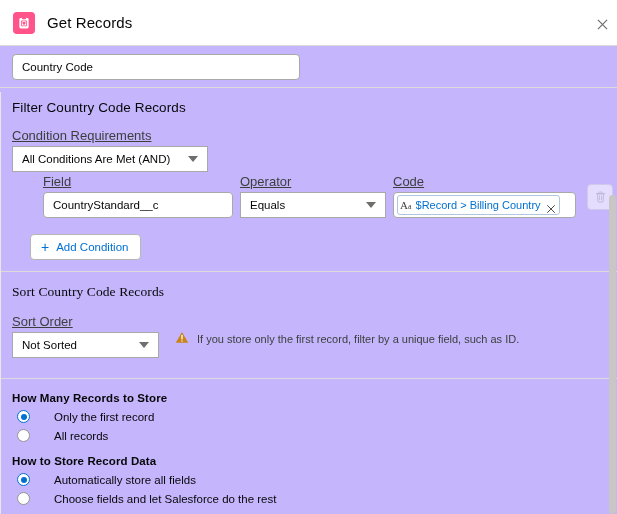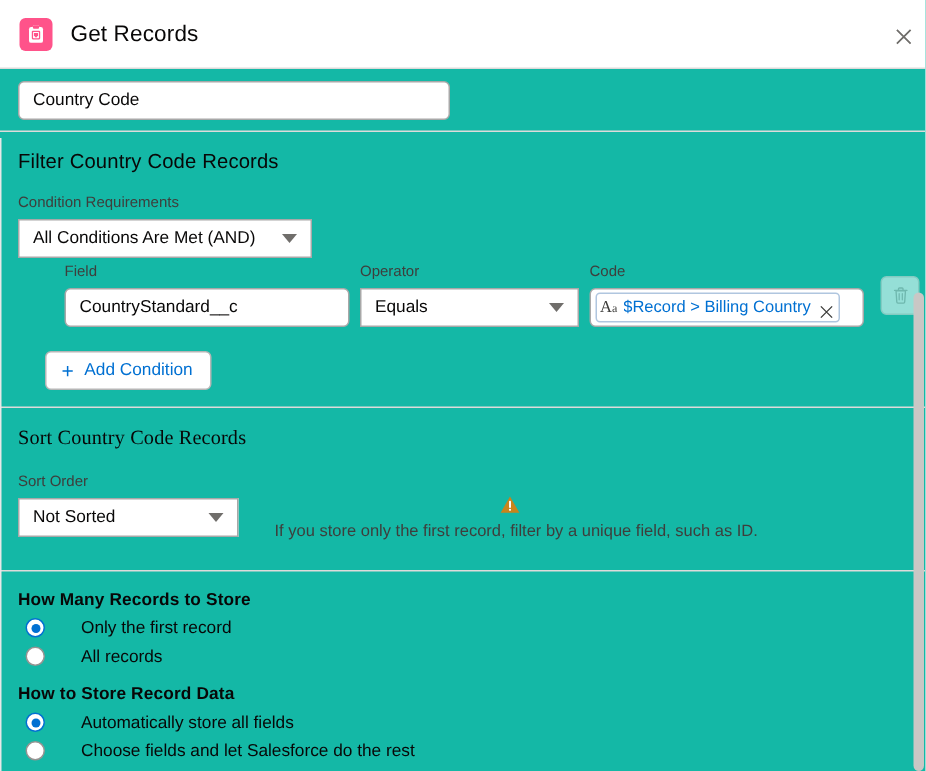--- a/index.html
+++ b/index.html
@@ -13,21 +13,21 @@
     overflow: hidden;
     font-family: "Liberation Sans", sans-serif;
     color: #16325c;
     -webkit-font-smoothing: antialiased;
   }
 
   .modal {
     position: relative;
     width: 617px;
     height: 514px;
-    background: #14b8a6;
+    background: #c4b5fd;
     box-sizing: border-box;
     overflow: hidden;
   }
 
   
   .modal-header {
     position: relative;
     height: 46px;
     border-bottom: 1px solid #dddbda;
     display: flex;
@@ -82,25 +82,26 @@
   }
   .section-title {
     font-size: 13.5px;
     color: #080707;
     font-weight: 400;
     letter-spacing: .1px;
   }
 
   
   .field-label {
-    font-size: 10px;
+    font-size: 13px;
     color: #3e3e3c;
     line-height: 14px;
     margin-bottom: 3px;
     display: block;
+    text-decoration: underline;
   }
   .input-box {
     height: 26px;
     border: 1px solid #a8a8a8;
     border-radius: 4px;
     background: #ffffff;
     box-sizing: border-box;
     display: flex;
     align-items: center;
     padding: 0 9px;
@@ -245,21 +246,20 @@
   
   .sort-section { padding-top: 12px; padding-bottom: 20px; }
   .sort-section .section-title { margin-bottom: 15px; font-family: Liberation Serif, serif; }
   .sort-row { display: flex; align-items: flex-start; }
   .sort-select-wrap { width: 147px; flex: 0 0 auto; }
   .sort-hint {
     display: flex;
     align-items: center;
     margin-left: 16px;
     margin-top: 15px;
-    flex-direction: column;
   }
   .warn-icon { flex: 0 0 auto; }
   .sort-hint-text {
     font-size: 11px;
     color: #3e3e3c;
     margin-left: 8px;
     white-space: nowrap;
   }
 
   

